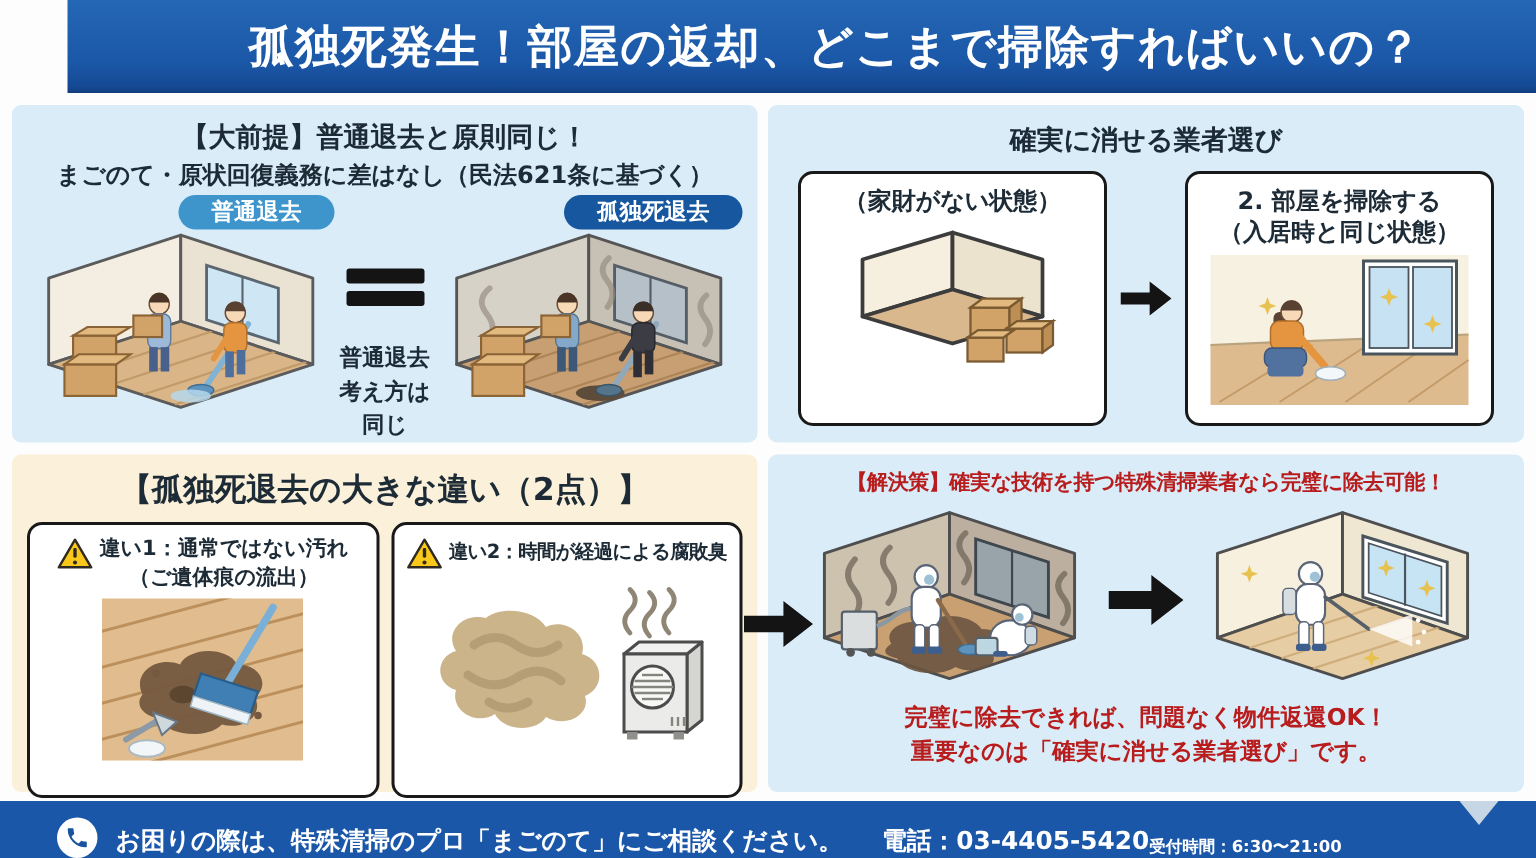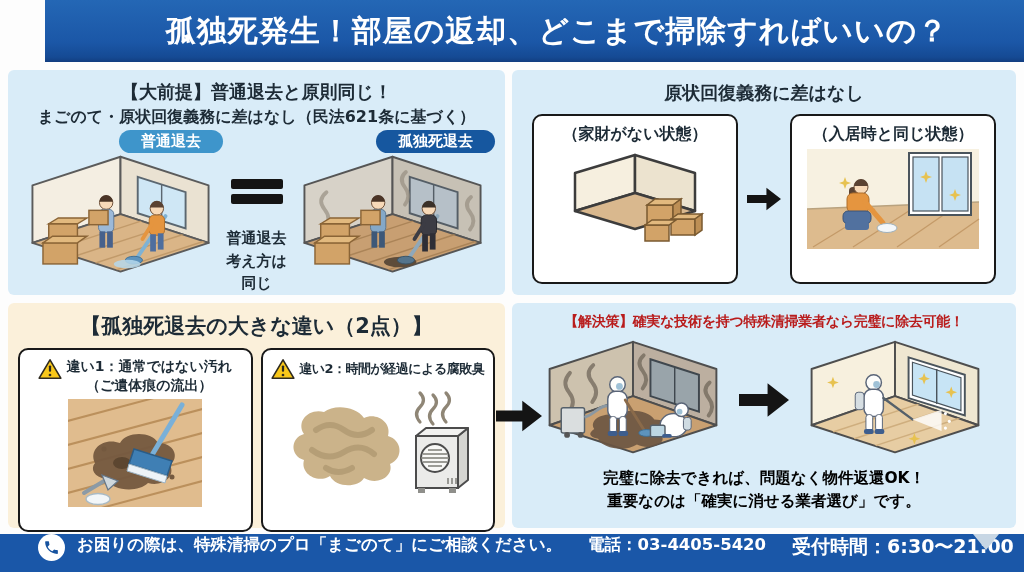--- a/index.html
+++ b/index.html
@@ -47,33 +47,33 @@
     padding:7px 5px 20px 5px;height:184px;}
   .diff-head{display:flex;align-items:flex-start;justify-content:center;gap:4px;
     font-weight:700;color:#1d2b36;line-height:1.35;text-align:center;}
   .diff-head .txt1{font-size:14px;}
   .diff-head .txt2{font-size:13px;letter-spacing:-0.5px;white-space:nowrap;padding-top:3px;}
   .warn-svg{width:24px;height:22px;flex:0 0 auto;margin-top:1px;}
   .diff-ill{display:block;margin:2px auto 0 auto;}
 
   .pd-head{margin-top:10px;text-align:center;font-weight:700;font-size:14px;color:#b91c1c;letter-spacing:-0.3px;}
   .solution-row{display:flex;align-items:center;justify-content:center;gap:8px;margin-top:5px;}
-  .pd-note{margin-top:3px;text-align:center;font-weight:700;font-size:15.5px;color:#000000;line-height:1.5;}
+  .pd-note{margin-top:3px;text-align:center;font-weight:700;font-size:15.5px;color:#b91c1c;line-height:1.5;}
 
   .arrow-black{fill:#141414;}
   .between-arrow{position:absolute;left:496px;top:399px;width:46px;height:34px;z-index:6;}
 
   
   .footer{position:absolute;left:0;top:534px;width:1024px;height:38px;background:#1a57a8;
-    display:flex;align-items:flex-start;color:#fff;font-weight:700;padding-left:38px;box-sizing:border-box;}
+    display:flex;align-items:flex-end;color:#fff;font-weight:700;padding-left:38px;box-sizing:border-box;}
   .phone-badge{width:27px;height:27px;border-radius:50%;background:#fff;display:flex;
     align-items:center;justify-content:center;flex:0 0 auto;}
   .footer .msg{font-size:16.5px;margin-left:12px;}
   .footer .tel{font-size:16.5px;margin-left:26px;}
-  .footer .hours{font-size:19px;margin-left:26px;}
+  .footer .hours{font-size:11px;}
   .triangle-marker{position:absolute;left:973px;top:534px;width:0;height:0;
     border-left:13px solid transparent;border-right:13px solid transparent;border-top:16px solid #c7d6e4;z-index:7;}
 </style>
 </head>
 <body>
 
 <div class="canvas">
 
   <div class="header">
     <h1>孤独死発生！部屋の返却、どこまで掃除すればいいの？</h1>
@@ -173,21 +173,21 @@
           <rect x="135" y="67" width="16" height="21" rx="5" fill="#3c3c44" stroke="#26262c"></rect>
           <line x1="138" y1="76" x2="128" y2="92" stroke="#3c3c44" stroke-width="4" stroke-linecap="round"></line>
           <rect x="136" y="87" width="6" height="18" fill="#2e2e36"></rect>
             <rect x="144" y="86" width="6" height="17" fill="#2e2e36"></rect>
         </svg>
       </div>
     </div>
   </div>
 
   <div class="panel panel-blue panel-b">
-    <div class="pb-head">原状回復義務に差はなし</div>
+    <div class="pb-head">確実に消せる業者選び</div>
     <div class="steps-row">
       <div class="step-box">
         <div class="step-title">
           <div>（家財がない状態）</div>
         </div>
         <svg class="step-ill" width="176" height="104" viewBox="0 0 176 104">
           <polygon points="28,26 88,8 88,46 28,64" fill="#f6efdf" stroke="#3c3c3c" stroke-width="2.5" stroke-linejoin="round"></polygon>
           <polygon points="88,8 148,26 148,64 88,46" fill="#ece3cf" stroke="#3c3c3c" stroke-width="2.5" stroke-linejoin="round"></polygon>
           <polygon points="28,64 88,46 148,64 88,82" fill="#d9b88e" stroke="#3c3c3c" stroke-width="2.5" stroke-linejoin="round"></polygon>
           <g stroke="#7a5a30" stroke-width="1.5">
@@ -200,20 +200,21 @@
             <rect x="98" y="78" width="24" height="16" fill="#d2a368"></rect>
             <polygon points="98,78 105,73 129,73 122,78" fill="#e2b97e"></polygon>
           </g>
         </svg>
       </div>
       <svg class="arrow-svg" width="34" height="26" viewBox="0 0 42 28">
         <polygon class="arrow-black" points="0,9 24,9 24,0 42,14 24,28 24,19 0,19"></polygon>
       </svg>
       <div class="step-box">
         <div class="step-title">
+          <div>2. 部屋を掃除する</div>
           <div>（入居時と同じ状態）</div>
         </div>
         <svg class="step-ill" width="176" height="104" viewBox="0 0 176 104">
           <rect x="2" y="2" width="172" height="60" fill="#f7f1e1"></rect>
           <polygon points="2,62 174,55 174,102 2,102" fill="#ddbb8e"></polygon>
           <line x1="2" y1="62" x2="174" y2="55" stroke="#b9a27e" stroke-width="1.5"></line>
           <g stroke="#c49a68" stroke-width="1.3">
             <line x1="8" y1="100" x2="70" y2="62"></line>
               <line x1="48" y1="100" x2="110" y2="60"></line>
             <line x1="92" y1="100" x2="150" y2="60"></line>

